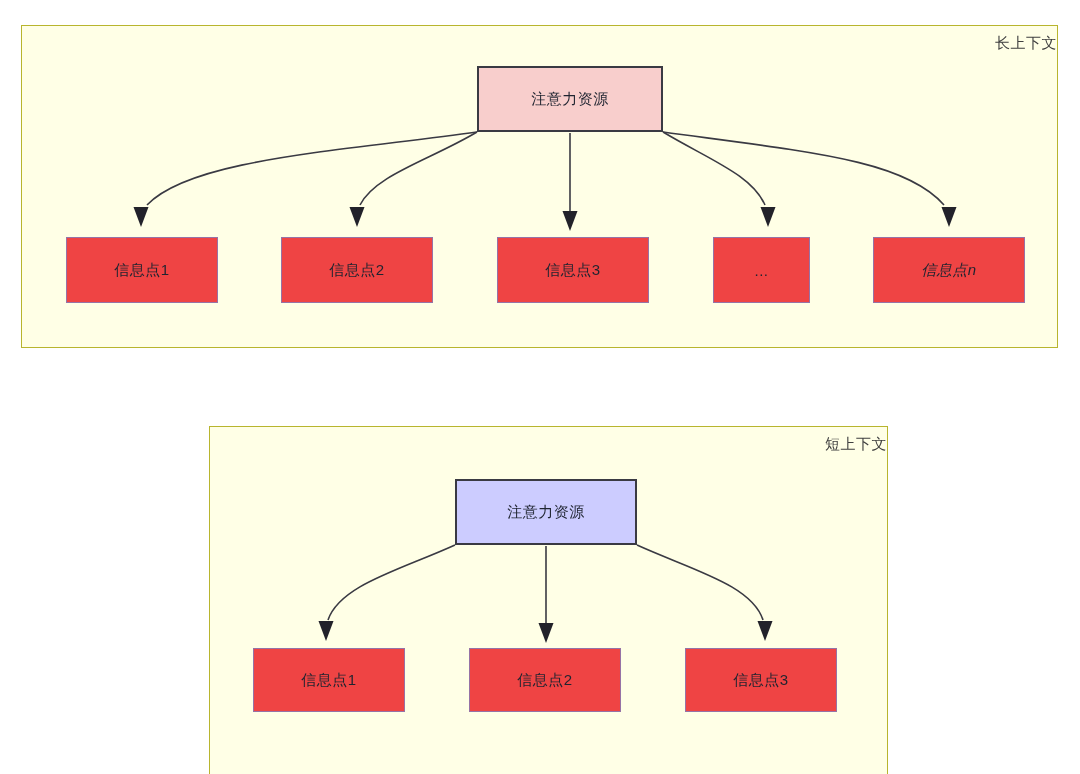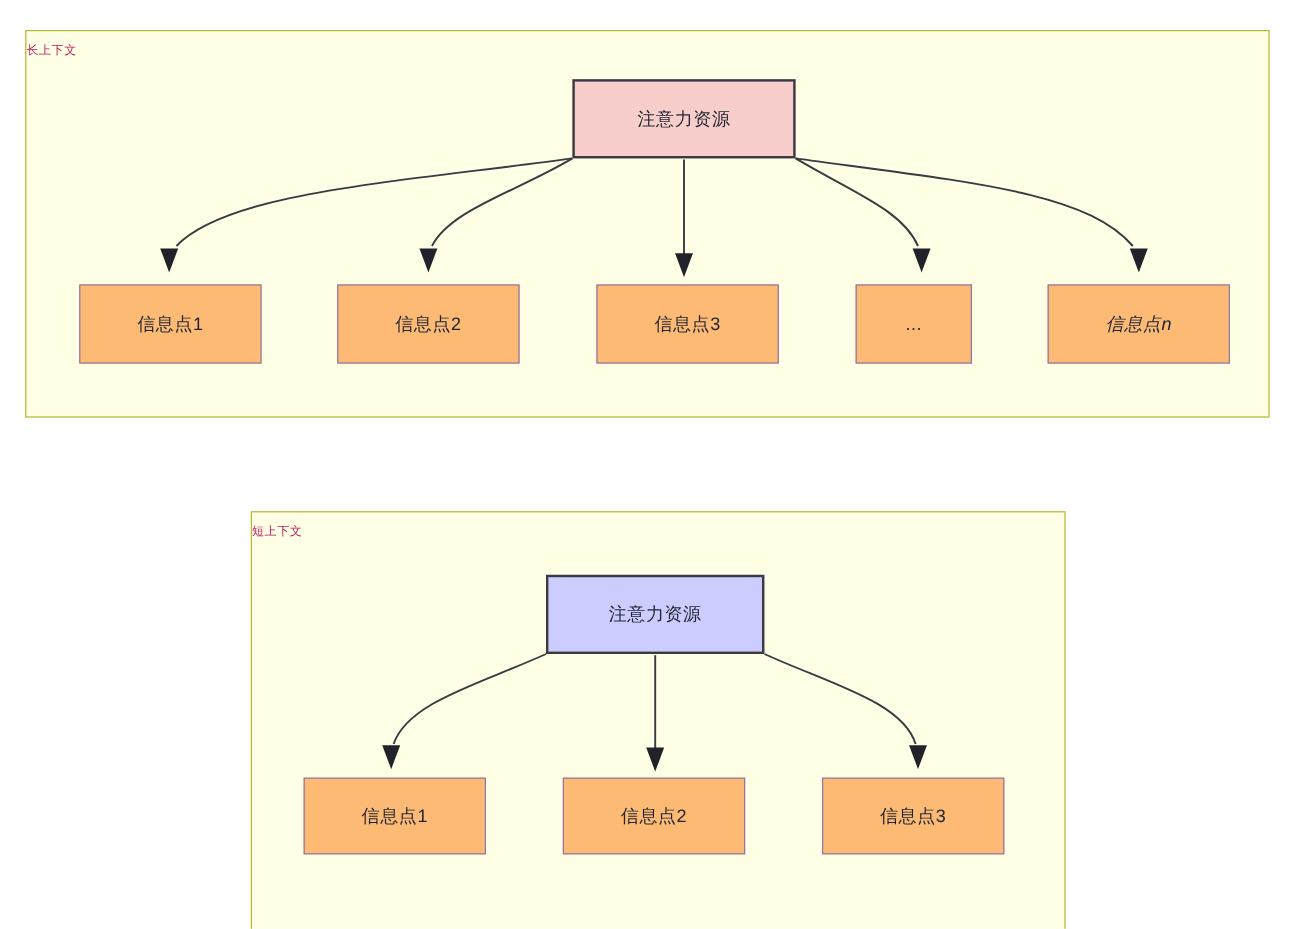--- a/index.html
+++ b/index.html
@@ -42,23 +42,23 @@
     width: 679px;
     height: 352px;
     text-decoration: underline;
   }
 
   .group-title {
     position: absolute;
     left: 0;
     right: 0;
     top: 8px;
-    text-align: left;
-    font-size: 10px;
-    color: #be185d;
+    text-align: right;
+    font-size: 15px;
+    color: #404040;
     letter-spacing: 0.5px;
     line-height: 18px;
   }
 
   
   .node {
     position: absolute;
     display: flex;
     align-items: center;
     justify-content: center;
@@ -69,21 +69,21 @@
   }
   .node-root-long {
     background: #f8cecc;
     border: 2px solid #3a3a43;
   }
   .node-root-short {
     background: #ccccff;
     border: 2px solid #3a3a43;
   }
   .node-leaf {
-    background: #fdba74;
+    background: #ef4444;
     border: 1px solid #9673a6;
   }
 
   
   .edges {
     position: absolute;
     left: 0;
     top: 0;
     width: 1080px;
     height: 774px;

